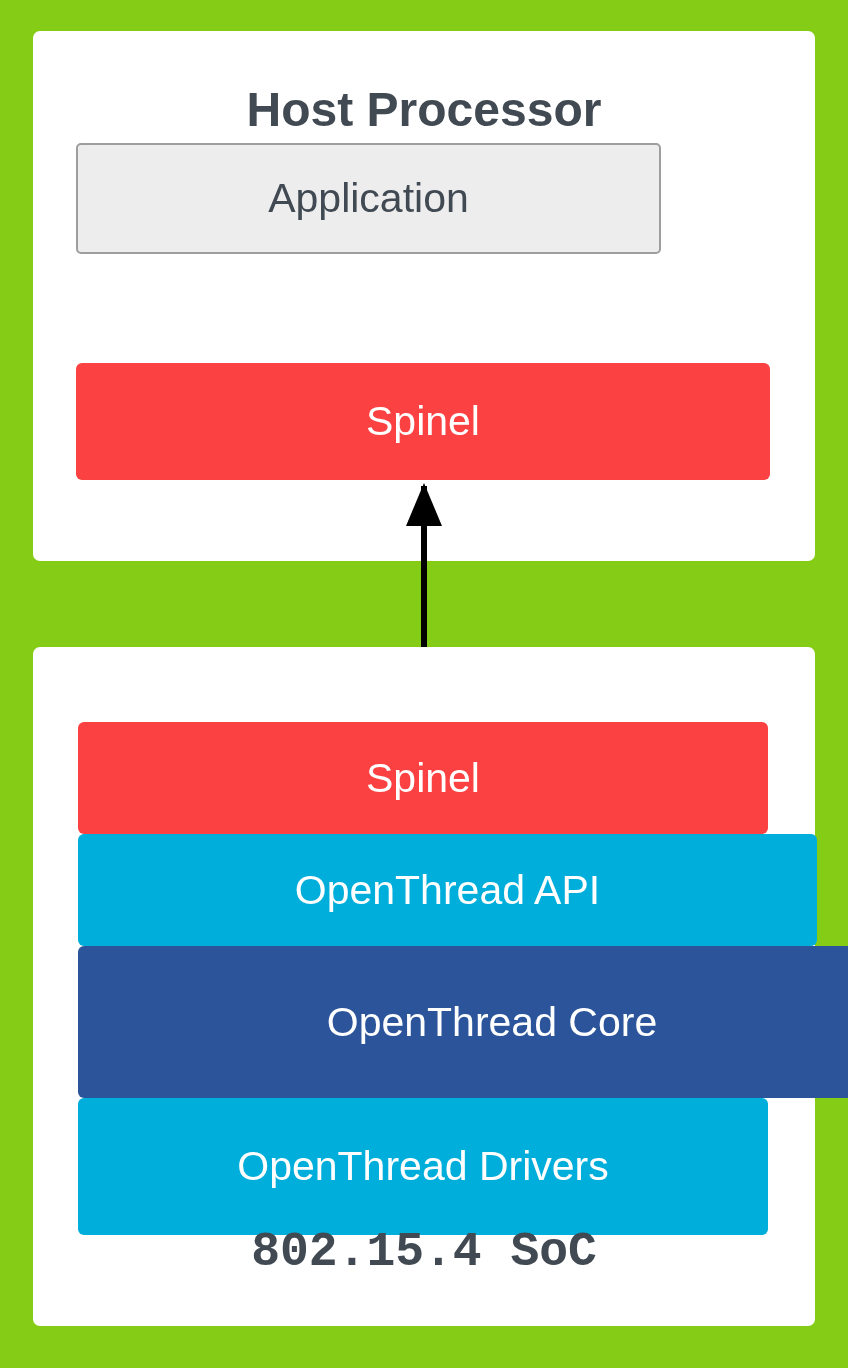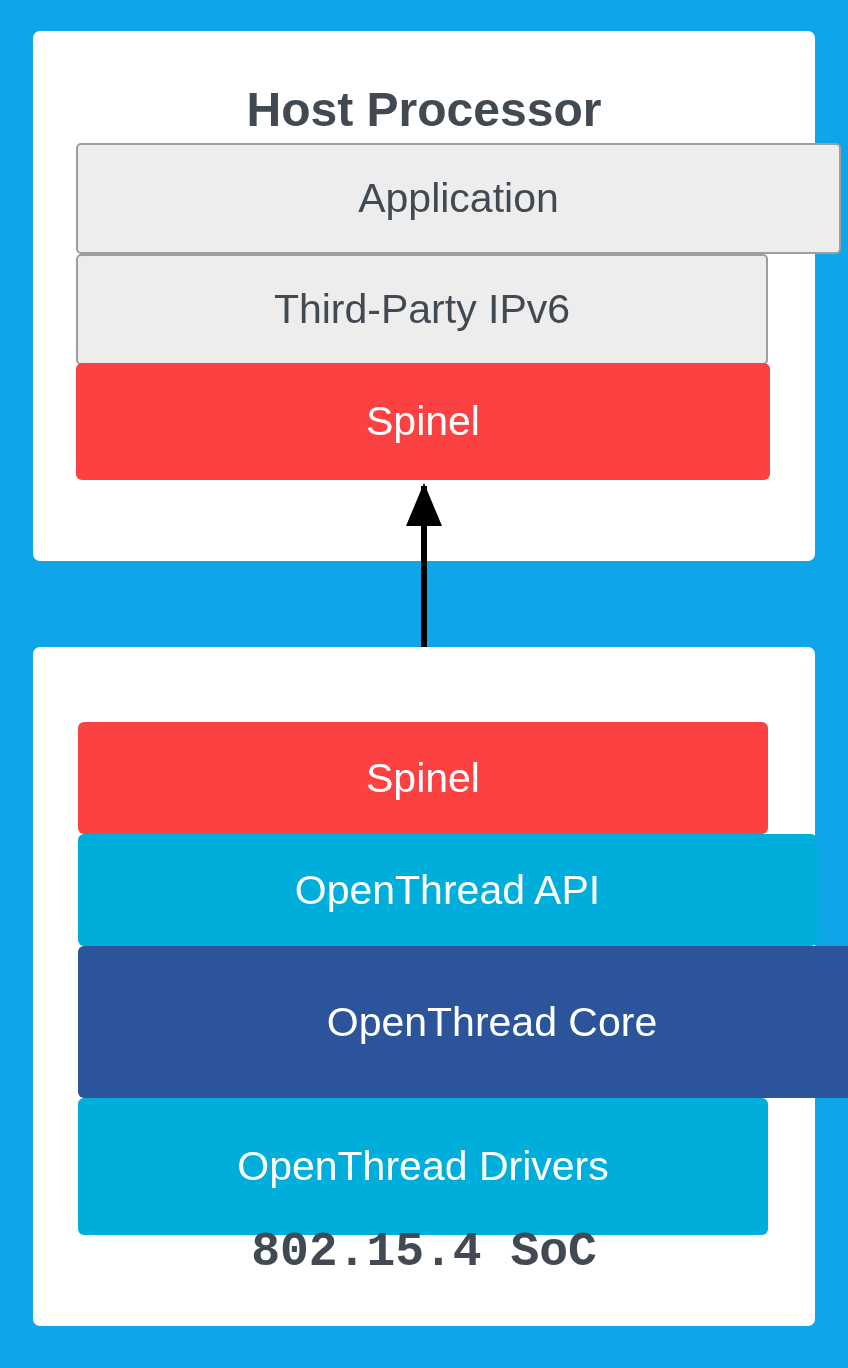--- a/index.html
+++ b/index.html
@@ -90,21 +90,21 @@
   .layer-solid {
     border-radius: 6px;
     color: #ffffff;
     text-align: right;
   }
 
   
   #host-application {
     left: 76px;
     top: 143px;
-    width: 765px;
+    width: 585px;
     height: 111px;
   }
   #host-ipv6 {
     left: 76px;
     top: 254px;
     width: 692px;
     height: 111px;
   }
   #host-spinel {
     left: 76px;
@@ -145,33 +145,30 @@
     left: 392px;
     top: 478px;
     width: 64px;
     height: 240px;
     pointer-events: none;
   }
 </style>
 </head>
 <body>
 
-<div id="diagram" style="background: #0ea5e9;">
+<div id="diagram" style="background: #84cc16;">
 
   <div class="panel" id="host-panel" style="background: rgb(255, 255, 255);">
     <div class="panel-title" id="host-title" style="color: rgb(65, 74, 82);">Host Processor</div>
   </div>
 
   <div class="layer layer-plain" id="host-application" style="background: rgb(237, 237, 237); color: rgb(65, 74, 82); border: 2px solid rgb(158, 158, 158);">
     <span>Application</span>
   </div>
 
-  <div class="layer layer-plain" id="host-ipv6" style="background: rgb(237, 237, 237); color: rgb(65, 74, 82); border: 2px solid rgb(158, 158, 158);">
-    <span>Third-Party IPv6</span>
-  </div>
 
   <div class="layer layer-solid" id="host-spinel" style="background: rgb(251, 65, 65); color: rgb(255, 255, 255);">
     <span>Spinel</span>
   </div>
 
   <svg id="connector" viewBox="0 0 64 240">
 
     <line x1="32" y1="8" x2="32" y2="232" stroke="#000000" stroke-width="6"></line>
 
     <polygon points="32,5 14,48 50,48" fill="#000000"></polygon>

